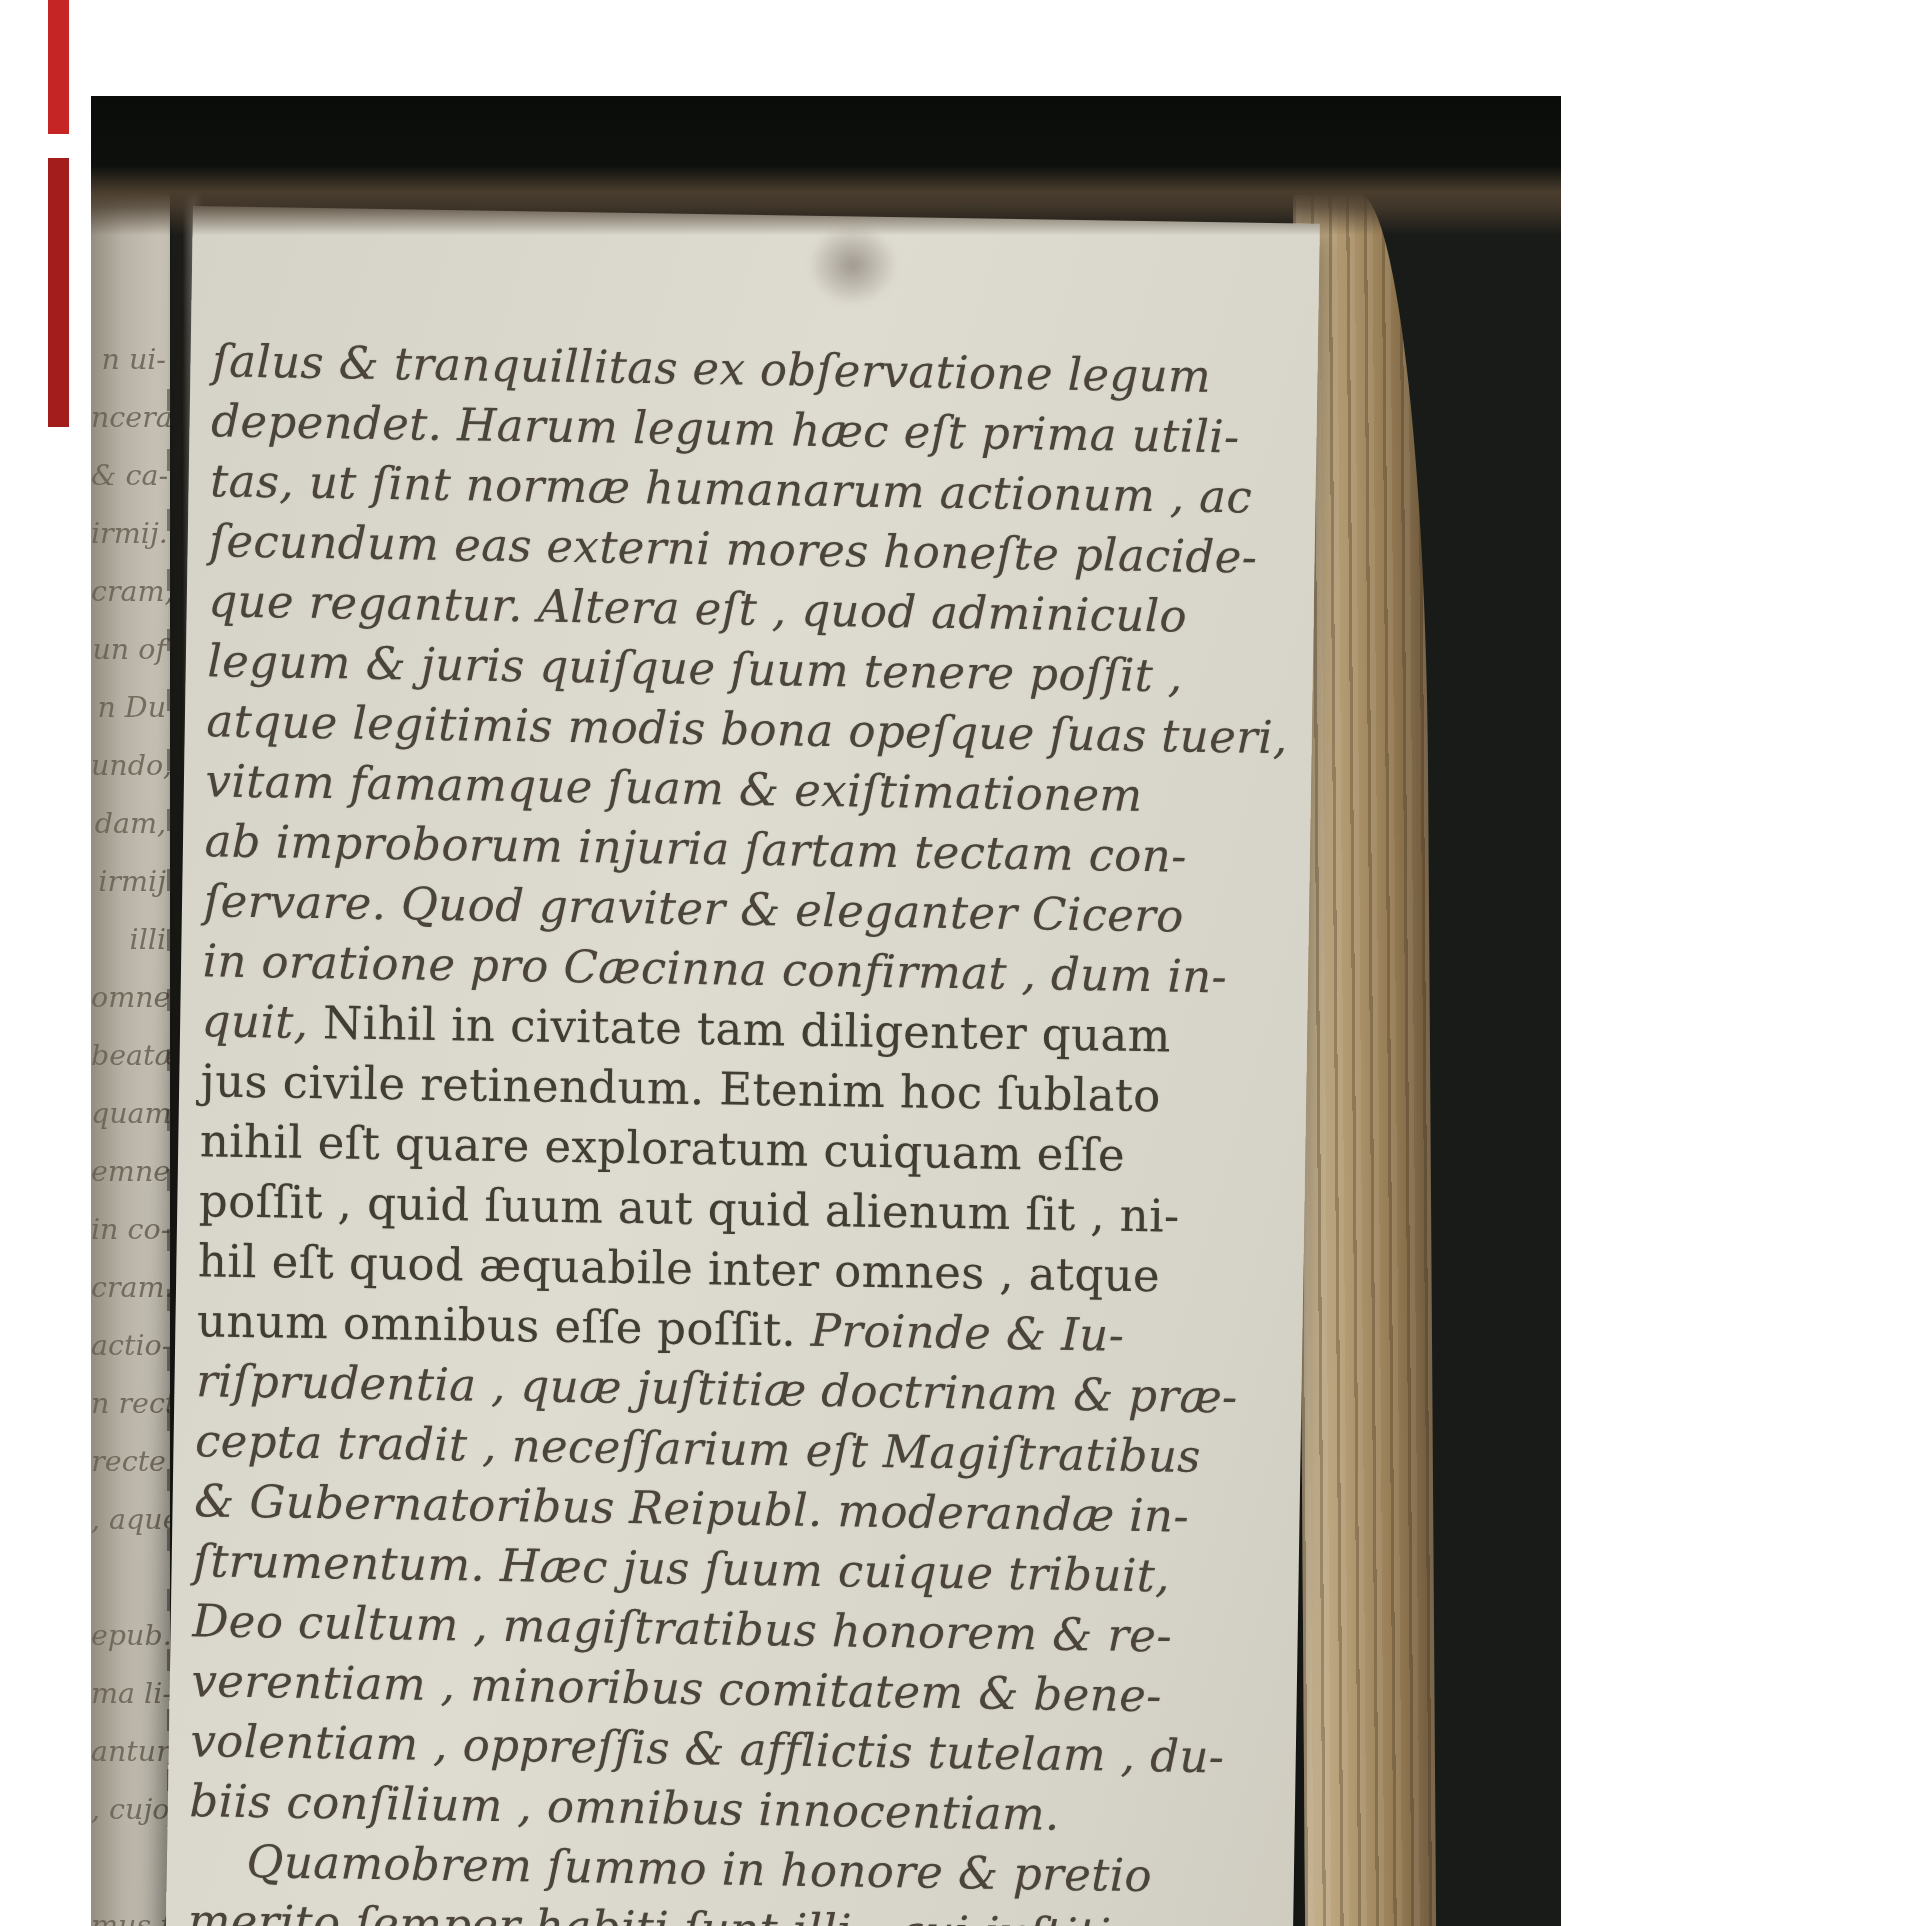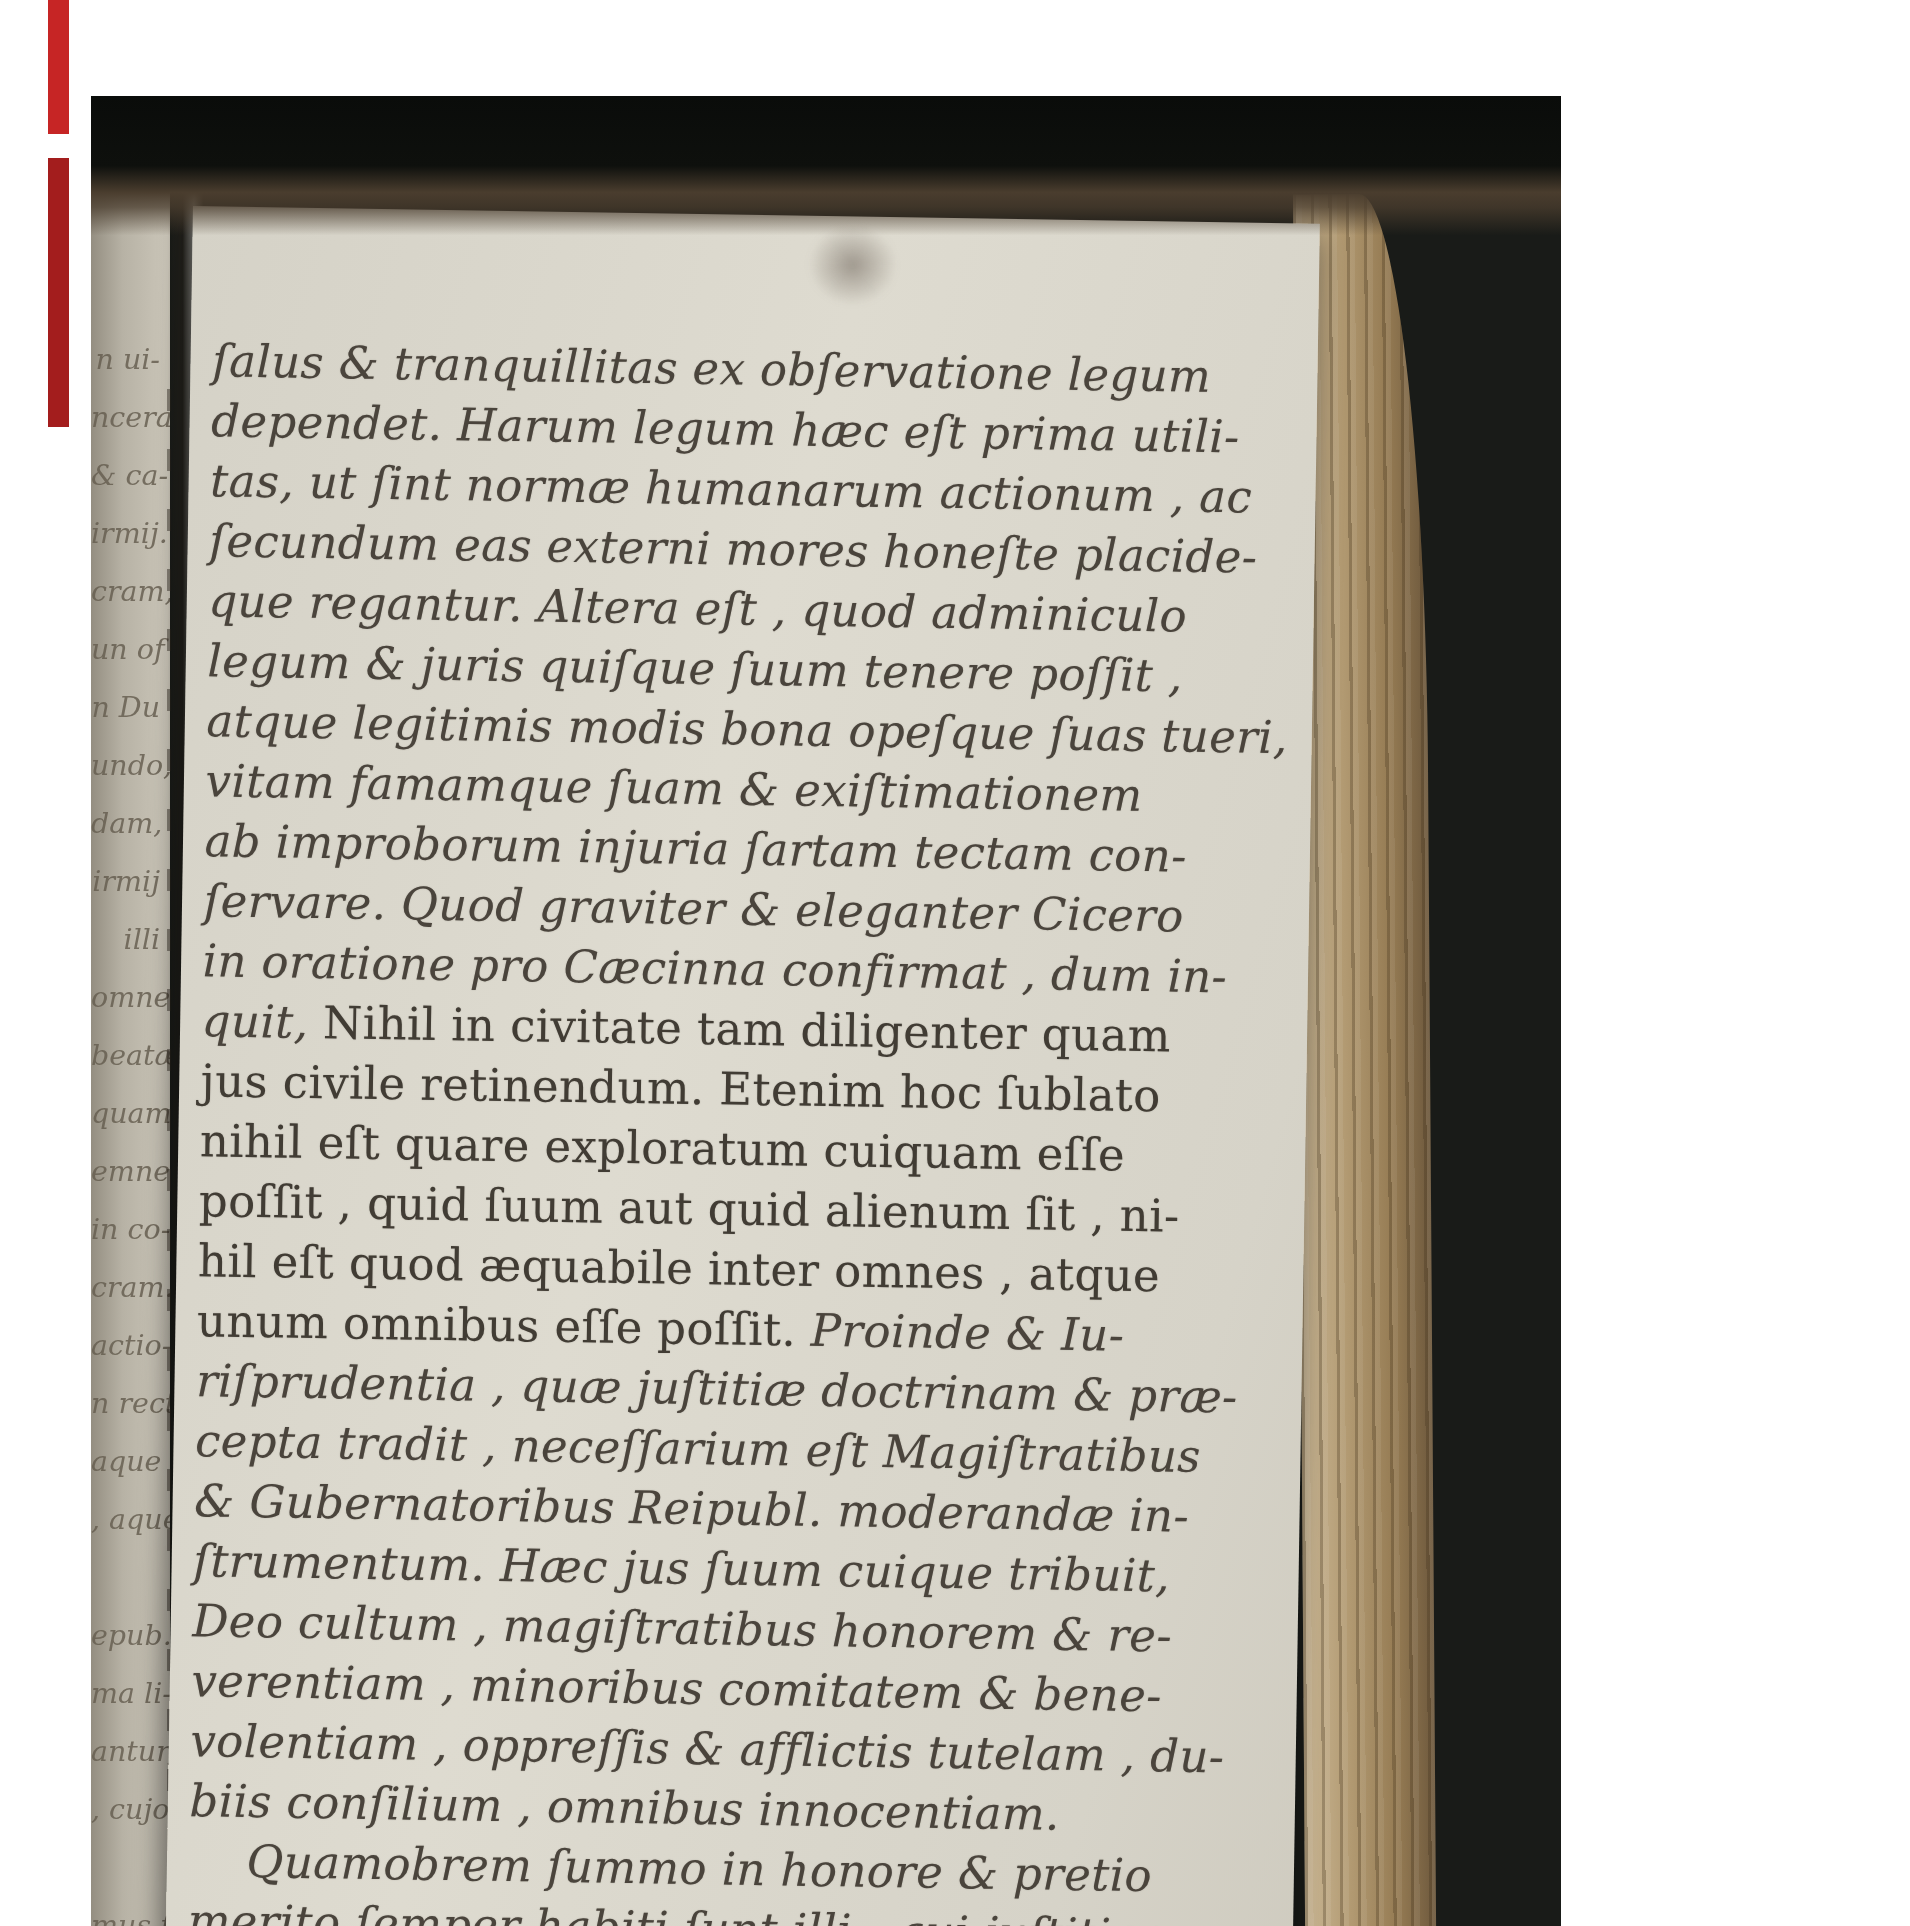--- a/index.html
+++ b/index.html
@@ -14,21 +14,21 @@
   
   #scan-column{position:absolute;left:91px;top:96px;width:1470px;height:2447px;background:#000000;}
 
   #book-photo{position:absolute;left:0;top:0;width:1470px;height:2301px;background:#191b18;overflow:hidden;}
 
   
   #facing-page-edge{position:absolute;left:0;top:92px;width:79px;height:2237px;
      background:linear-gradient(90deg,#948e81 0%,#b7b2a5 40%,#ccc7ba 100%);overflow:hidden;}
   #margin-fragments{padding-top:143px;}
   .frag{height:58px;line-height:58px;font-style:italic;font-size:28.5px;color:#655d4f;
-        text-align:right;padding-right:10px;white-space:nowrap;overflow:hidden;opacity:.82;}
+        text-align:right;padding-right:4px;white-space:nowrap;overflow:hidden;opacity:.82;}
 
   #gutter-crease{position:absolute;left:77px;top:92px;width:35px;height:2237px;
      background:linear-gradient(90deg,rgba(58,50,40,0) 0%,rgba(58,50,40,.38) 42%,
         rgba(250,248,240,.55) 74%,rgba(58,50,40,.22) 100%);}
 
   #binding-shadow-marks{position:absolute;left:76px;top:293px;width:3.9px;height:1772px;
      background:repeating-linear-gradient(180deg,rgba(45,38,30,.45) 0 21.6px,rgba(45,38,30,0) 21.6px 60px);}
 
   
   #fore-edge{position:absolute;left:1202px;top:98px;width:131px;height:2227px;
@@ -86,21 +86,21 @@
             <div class="frag">irmij</div>
             <div class="frag">illi</div>
             <div class="frag">omnes</div>
             <div class="frag">beatæ</div>
             <div class="frag">quam</div>
             <div class="frag">emne,</div>
             <div class="frag">in co-</div>
             <div class="frag">cram.</div>
             <div class="frag">actio-</div>
             <div class="frag">n recte</div>
-            <div class="frag">aque</div>
+            <div class="frag">recte</div>
             <div class="frag">, aque</div>
             <div class="frag"></div>
             <div class="frag">epub.</div>
             <div class="frag">ma li-</div>
             <div class="frag">antur,</div>
             <div class="frag">, cujo-</div>
             <div class="frag"></div>
             <div class="frag">mus ſ-</div>
           </div>
       </div>

